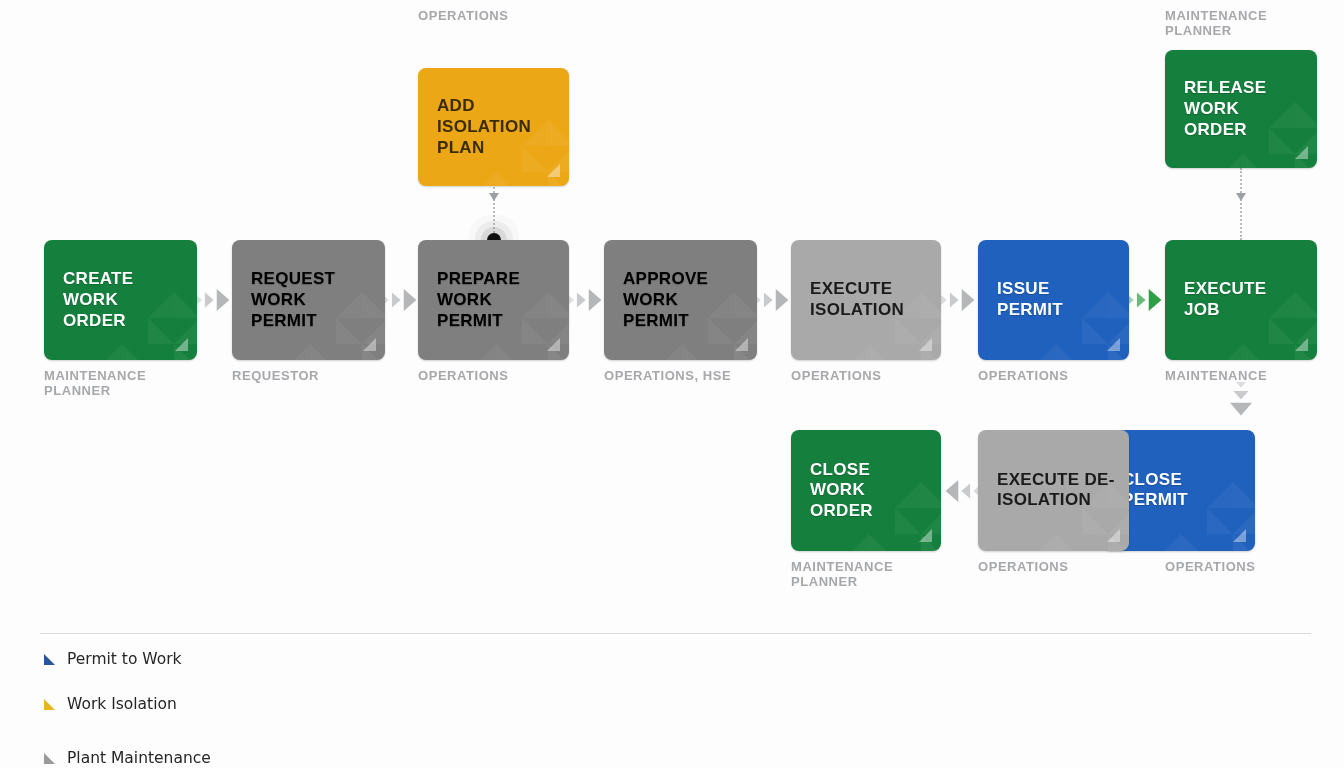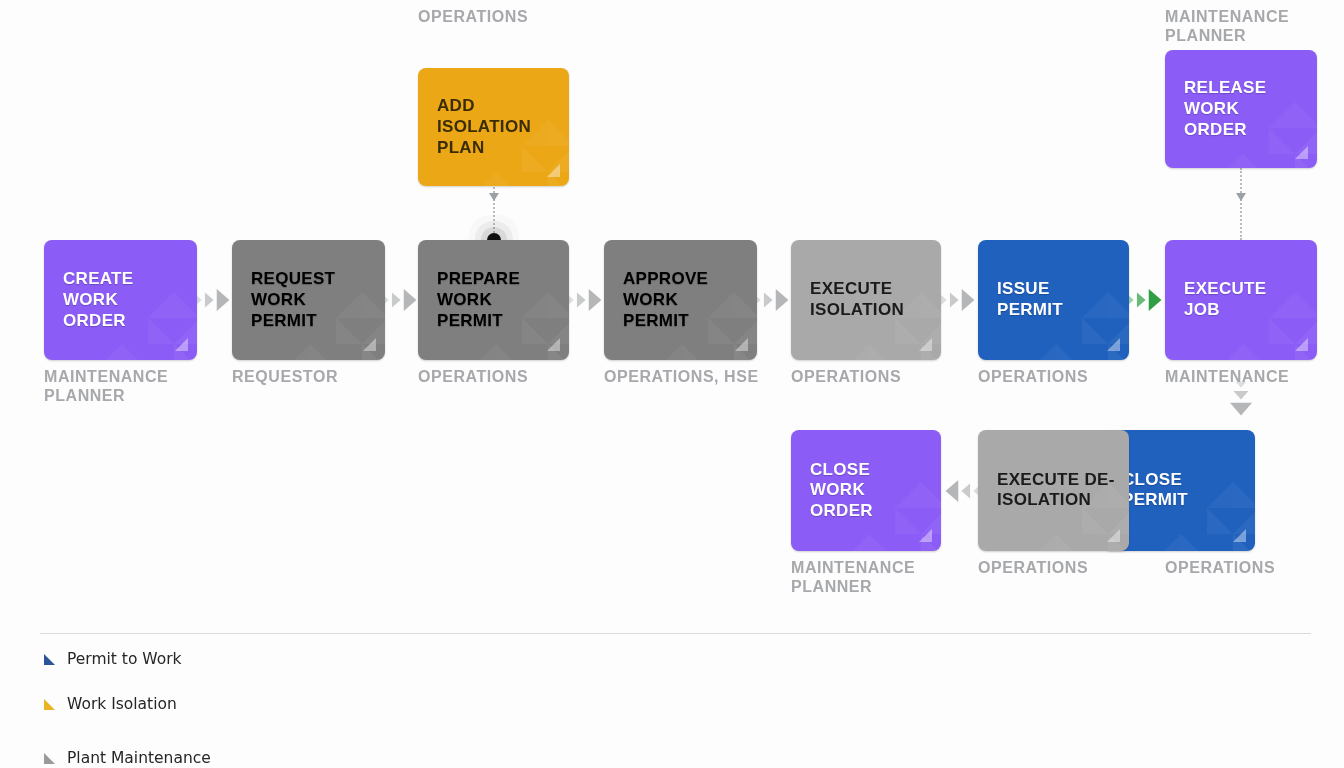--- a/index.html
+++ b/index.html
@@ -34,35 +34,35 @@
   }
   .node .label{
     position:absolute;left:19px;right:12px;
     top:50%;transform:translateY(-50%);
     font-size:17px;font-weight:bold;
     letter-spacing:.3px;line-height:1.23;
     text-transform:uppercase;
     font-stretch:condensed;
     white-space:pre-line;
   }
-  .node.green{background:#8b5cf6;}
+  .node.green{background:#15803d;}
   .node.green .label{color:#ffffff;text-shadow:0 1px 1px rgba(0,0,0,.22);}
   .node.grey{background:#7f7f80;}
   .node.grey .label{color:#000000;text-shadow:0 1px 1px rgba(0,0,0,.22);}
   .node.lgrey{background:#a9a9aa;}
   .node.lgrey .label{color:#1b1b1b;}
   .node.blue{background:#2061be;padding-left:33px;}
   .node.blue .label{color:#ffffff;text-shadow:0 1px 1px rgba(0,0,0,.22);}
   .node.amber{background:#eca716;margin-top:18px;}
   .node.amber .label{color:#3a2c05;}
 
   
   .role{
     position:absolute;
-    font-size:16px;font-weight:bold;
+    font-size:13px;font-weight:bold;
     color:#a6a8ab;
     letter-spacing:.55px;
     line-height:1.18;
     text-transform:uppercase;
     font-stretch:condensed;
     white-space:pre-line;
   }
 
   
   .dotline{

